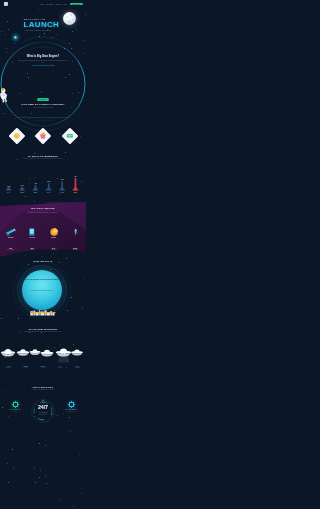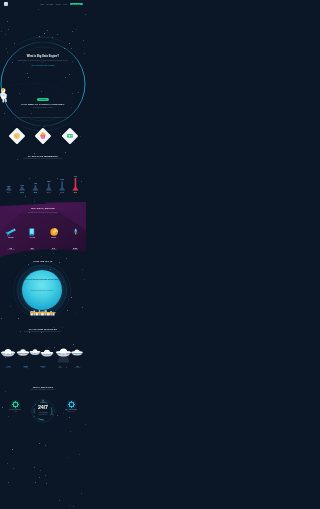--- a/index.html
+++ b/index.html
@@ -634,14 +634,29 @@
     <div class="mission-title">IT IS TIME TO LAUNCH YOUR IDEA</div>
     <div class="mission-sub">Three reasons to choose our platform</div>
   </div>
 
   <div class="sec" id="intro">
     <div class="intro-title">What is Big Data Engine?</div>
     <div class="intro-body">Big Data Engine is a cloud platform that collects, analyses and visualises your business data in real time.</div>
     <div class="intro-body intro-link">We give you the tools to explore every signal.</div>
   </div>
 
+  <div class="sec" id="hero">
+    <div class="hero-inner">
+      <div class="hero-eyebrow">WE'LL HELP YOU</div>
+      <div class="hero-title">LAUNCH</div>
+      <div class="hero-sub">YOUR NEW PROJECT INTO ORBIT</div>
+    </div>
+    <div class="moon">
+      <b style="left:3px;top:3.4px;width:2.4px;height:2.4px"></b>
+      <b style="left:7.4px;top:2.2px;width:1.5px;height:1.5px"></b>
+      <b style="left:5.4px;top:7.4px;width:3px;height:3px"></b>
+      <b style="left:9.3px;top:6.6px;width:1.6px;height:1.6px"></b>
+      <b style="left:2.2px;top:8.4px;width:1.4px;height:1.4px"></b>
+    </div>
+    <div class="glowplanet"></div>
+  </div>
 
 </div>
 
 </body></html>

